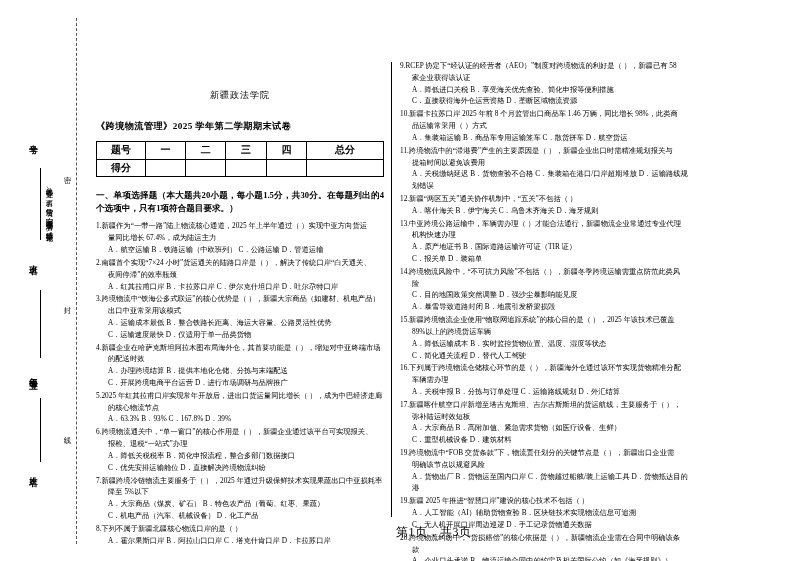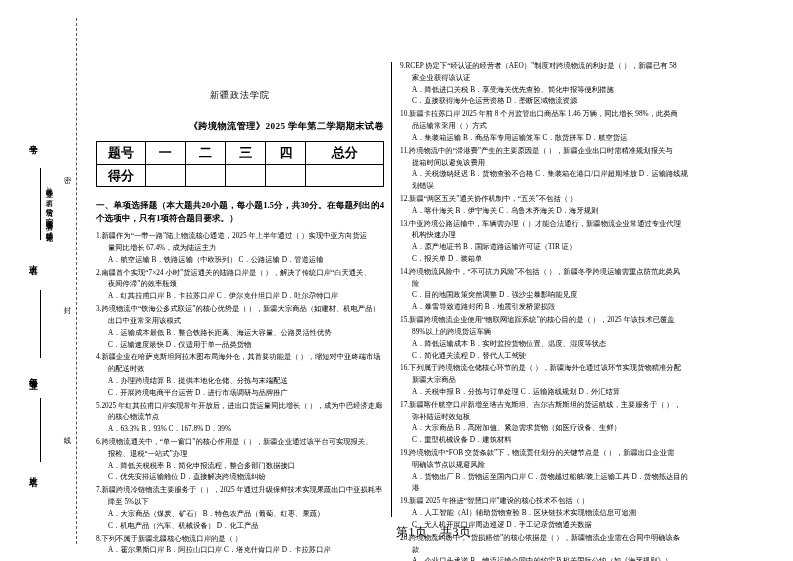--- a/index.html
+++ b/index.html
@@ -71,29 +71,29 @@
     line-height:1.62;
   }
   .col-left{left:96px;width:288px;}
   .col-right{left:400px;width:300px;}
 
   .school{
     text-align:center;font-weight:normal;font-size:9px;
     letter-spacing:1px;margin:28px 0 0 0;
   }
   .exam-title{
-    text-align:right;font-weight:bold;font-size:9.2px;
+    text-align:left;font-weight:bold;font-size:9.2px;
     letter-spacing:.4px;margin:16px 0 8px 0;
   }
 
   table.score{
     border-collapse:collapse;width:100%;margin:4px 0 12px 0;
   }
   table.score td{
-    border:1px solid #000;height:11px;font-size:13px;
+    border:1px solid #000;height:11px;font-size:10px;
     text-align:center;font-weight:bold;padding:0;
   }
   table.score td.hdr{width:17%;}
 
   .section-title{
     font-weight:bold;font-size:8.6px;line-height:1.55;
     margin:6px 0 5px 0;text-align:justify;
   }
 
   .q{margin:0 0 1px 0;text-align:justify;}
@@ -242,21 +242,21 @@
           <div class="q-opt">A．暴雪导致道路封闭 B．地震引发桥梁损毁</div>
         </div>
         <div class="q">
           <div class="q-stem">15.新疆跨境物流企业使用“物联网追踪系统”的核心目的是（ ），2025 年该技术已覆盖</div>
           <div class="cont">89%以上的跨境货运车辆</div>
           <div class="q-opt">A．降低运输成本 B．实时监控货物位置、温度、湿度等状态</div>
           <div class="q-opt">C．简化通关流程 D．替代人工驾驶</div>
         </div>
         <div class="q">
           <div class="q-stem">16.下列属于跨境物流仓储核心环节的是（ ），新疆海外仓通过该环节实现货物精准分配</div>
-          <div class="cont">新疆大宗商品</div>
+          <div class="cont">车辆需办理</div>
           <div class="q-opt">A．关税申报 B．分拣与订单处理 C．运输路线规划 D．外汇结算</div>
         </div>
         <div class="q">
           <div class="q-stem">17.新疆喀什航空口岸新增至塔吉克斯坦、吉尔吉斯斯坦的货运航线，主要服务于（ ），</div>
           <div class="cont">弥补陆运时效短板</div>
           <div class="q-opt">A．大宗商品 B．高附加值、紧急需求货物（如医疗设备、生鲜）</div>
           <div class="q-opt">C．重型机械设备 D．建筑材料</div>
         </div>
         <div class="q">
           <div class="q-stem">19.跨境物流中“FOB 交货条款”下，物流责任划分的关键节点是（ ），新疆出口企业需</div>

